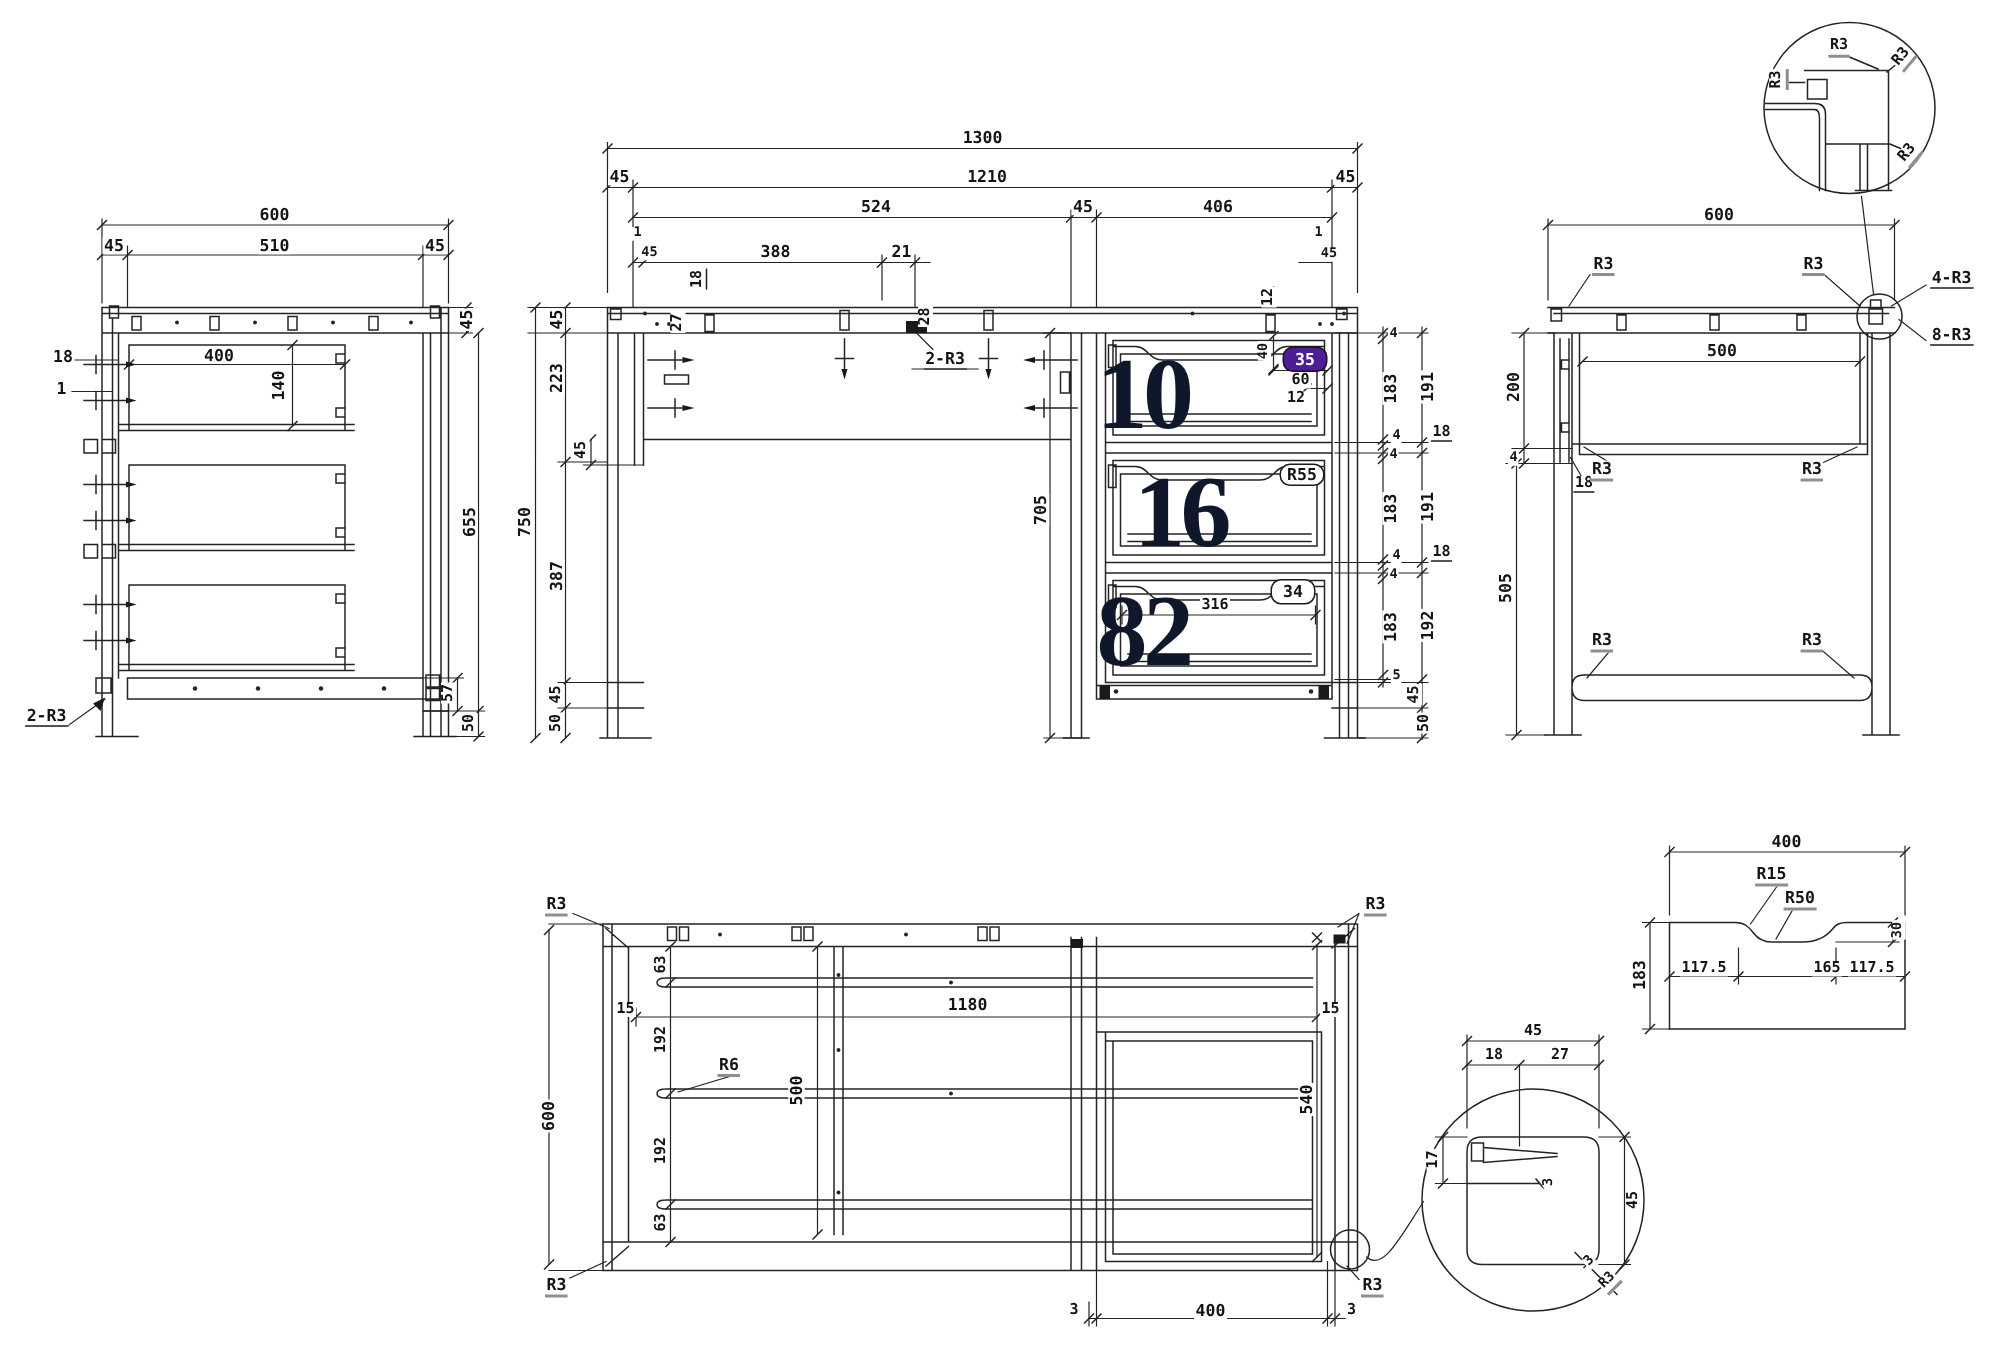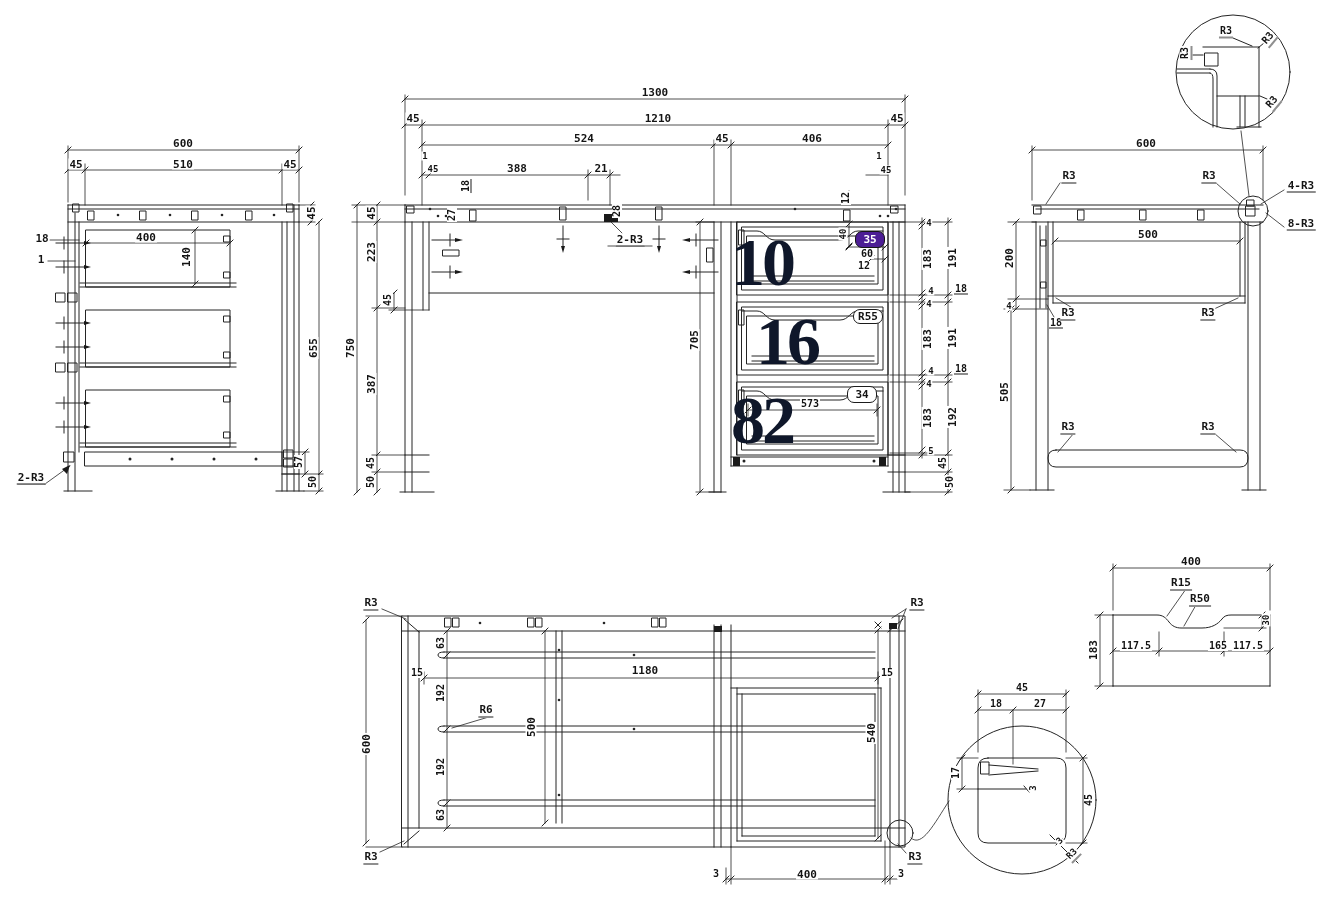--- a/index.html
+++ b/index.html
@@ -316,21 +316,21 @@
       <span class="lbl dim" style="left: 371px; top: 384px; transform: translate(-50%, -50%) rotate(-90deg);">387</span>
       <span class="lbl dim" style="left: 371px; top: 463px; font-size: 10px; transform: translate(-50%, -50%) rotate(-90deg);">45</span>
       <span class="lbl dim" style="left: 371px; top: 482px; font-size: 10px; transform: translate(-50%, -50%) rotate(-90deg);">50</span>
       <span class="lbl dim" style="left: 694px; top: 340px; transform: translate(-50%, -50%) rotate(-90deg);">705</span>
       <span class="lbl big" style="left: 762px; top: 262px; transform: translate(-50%, -50%) rotate(0deg);">10</span>
       <span class="lbl big" style="left: 759px; top: 341px; transform: translate(-50%, -50%) rotate(0deg); margin-left: 28px;">16</span>
       <span class="lbl big" style="left: 762px; top: 420px; transform: translate(-50%, -50%) rotate(0deg);">82</span>
       <span class="lbl dim" style="left: 843px; top: 234px; font-size: 9px; transform: translate(-50%, -50%) rotate(-90deg);">40</span>
       <span class="lbl dim" style="left: 867px; top: 254px; font-size: 10px; transform: translate(-50%, -50%) rotate(0deg); text-align: center;">60</span>
       <span class="lbl dim" style="left: 864px; top: 266px; font-size: 10px; transform: translate(-50%, -50%) rotate(0deg);">12</span>
-      <span class="lbl dim" style="left: 810px; top: 404px; font-size: 10px; transform: translate(-50%, -50%) rotate(0deg);">573</span>
+      <span class="lbl dim" style="left: 810px; top: 404px; font-size: 10px; transform: translate(-50%, -50%) rotate(0deg);">316</span>
       <span class="lbl dim" style="left: 929px; top: 223px; font-size: 9px; transform: translate(-50%, -50%) rotate(0deg);">4</span>
       <span class="lbl dim" style="left: 927px; top: 259px; transform: translate(-50%, -50%) rotate(-90deg);">183</span>
       <span class="lbl dim" style="left: 931px; top: 291px; font-size: 9px; transform: translate(-50%, -50%) rotate(0deg);">4</span>
       <span class="lbl dim" style="left: 929px; top: 304px; font-size: 9px; transform: translate(-50%, -50%) rotate(0deg);">4</span>
       <span class="lbl dim" style="left: 927px; top: 339px; transform: translate(-50%, -50%) rotate(-90deg);">183</span>
       <span class="lbl dim" style="left: 931px; top: 371px; font-size: 9px; transform: translate(-50%, -50%) rotate(0deg);">4</span>
       <span class="lbl dim" style="left: 929px; top: 384px; font-size: 9px; transform: translate(-50%, -50%) rotate(0deg);">4</span>
       <span class="lbl dim" style="left: 927px; top: 418px; transform: translate(-50%, -50%) rotate(-90deg);">183</span>
       <span class="lbl dim" style="left: 931px; top: 451px; font-size: 9px; transform: translate(-50%, -50%) rotate(0deg);">5</span>
       <span class="lbl dim" style="left: 952px; top: 258px; transform: translate(-50%, -50%) rotate(-90deg);">191</span>

